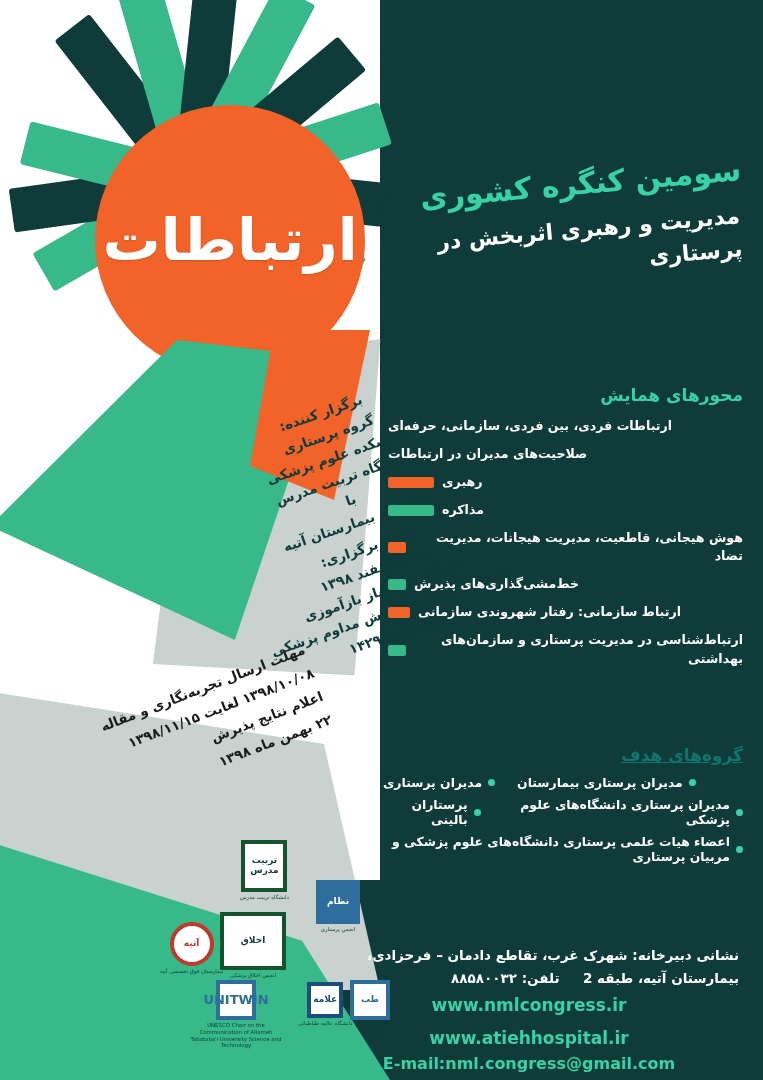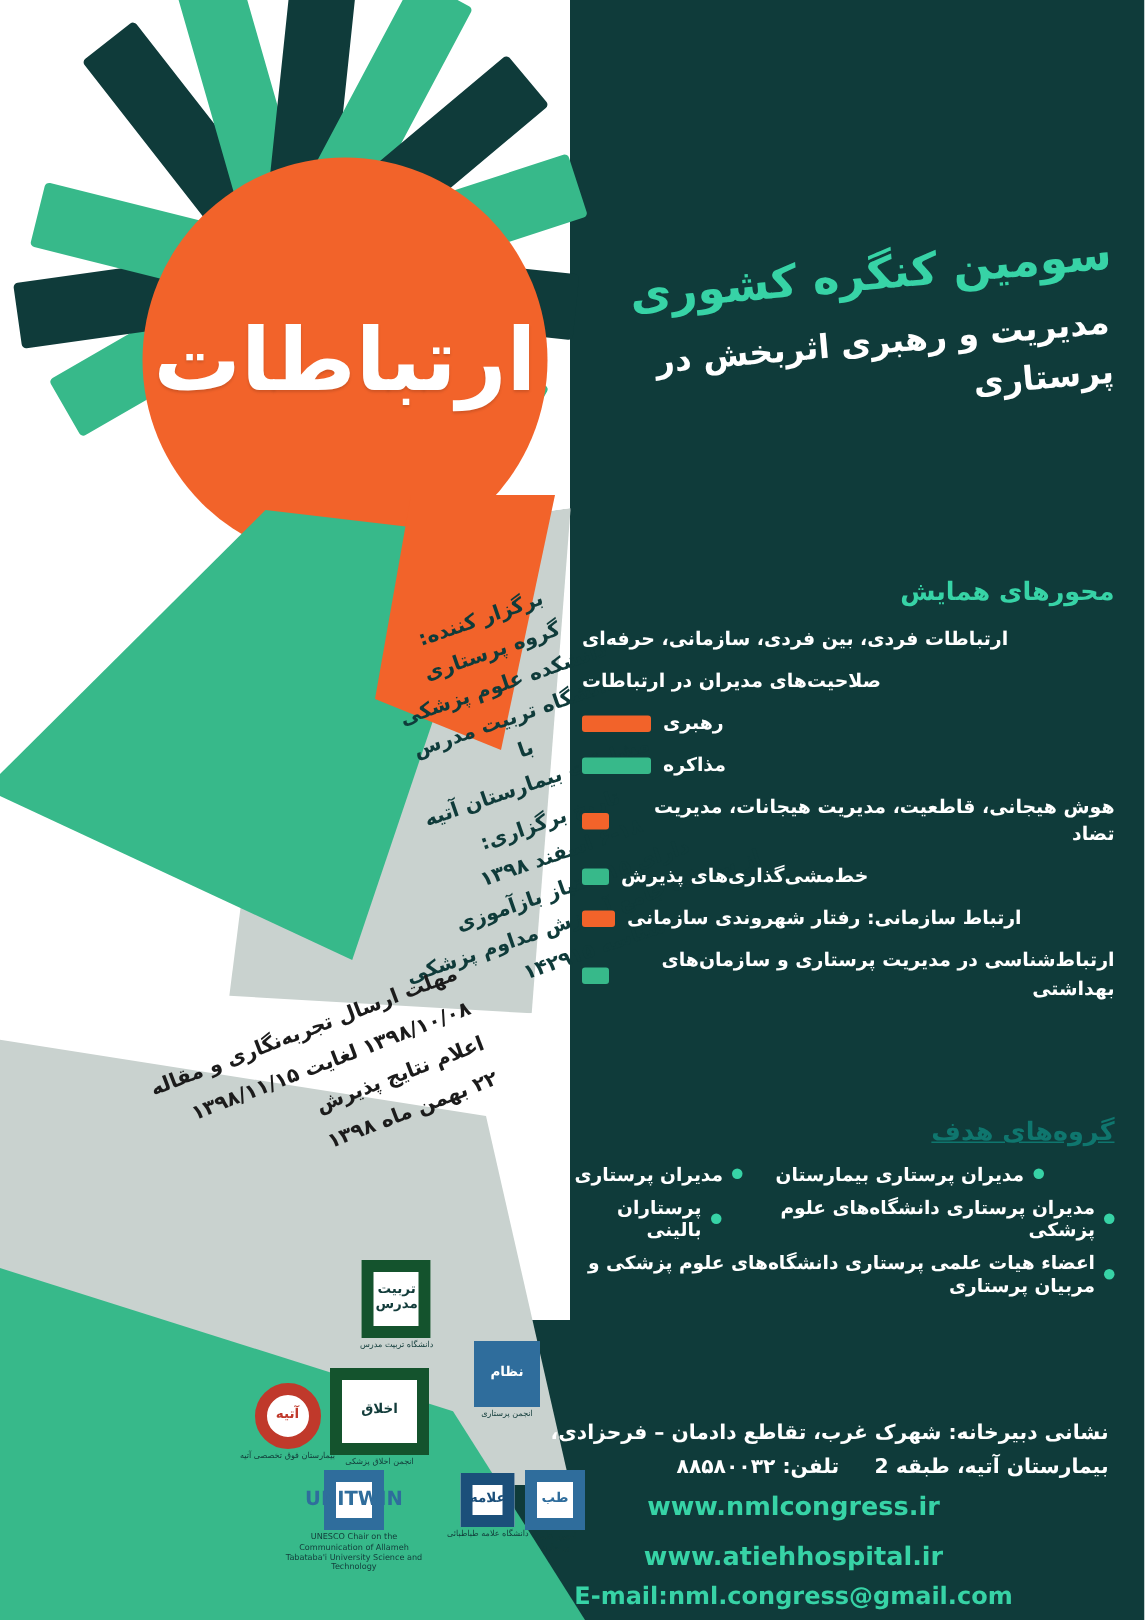--- a/index.html
+++ b/index.html
@@ -134,21 +134,21 @@
     margin-top:6px;line-height:1.6;
   }
   .mail{
     text-align:center;color:#37d3a6;font-size:16px;font-weight:bold;margin-top:2px;
   }
 
   
   .logos{position:absolute;left:40px;top:840px;width:340px;height:230px;}
   .logo{position:absolute;display:flex;flex-direction:column;align-items:center;}
   .logo .mark{
-    border:8px solid #14532d;background:#ffffff;
+    border:4px solid #14532d;background:#ffffff;
     display:flex;align-items:center;justify-content:center;
     color:#123c3a;font-size:9px;font-weight:bold;text-align:center;line-height:1.1;
     box-sizing:border-box;
   }
   .logo .cap{
     font-size:5.4px;color:#123c3a;text-align:center;max-width:92px;line-height:1.25;
     margin-top:2px;direction:ltr;
   }
   .mark.circ{border-radius:50%;}
 </style>
@@ -316,21 +316,21 @@
     <div class="web">www.nmlcongress.ir</div>
     <div class="web">www.atiehhospital.ir</div>
     <div class="mail">E-mail:nml.congress@gmail.com</div>
   </div>
 
   <div class="logos">
     <div class="logo" style="left:200px;top:0px">
       <div class="mark" style="width:46px;height:52px">تربیت مدرس</div>
       <div class="cap">دانشگاه تربیت مدرس</div>
     </div>
-    <div class="logo" style="left:276px;top:54px">
+    <div class="logo" style="left:276px;top:40px">
       <div class="mark" style="width:44px;height:44px;background:#2f6d9c;color:#fff;border-color:#2f6d9c">نظام</div>
       <div class="cap">انجمن پرستاری</div>
     </div>
     <div class="logo" style="left:180px;top:72px">
       <div class="mark" style="width:66px;height:58px">اخلاق</div>
       <div class="cap">انجمن اخلاق پزشکی</div>
     </div>
     <div class="logo" style="left:120px;top:82px">
       <div class="mark circ" style="width:44px;height:44px;border-color:#c0392b;color:#c0392b">آتیه</div>
       <div class="cap">بیمارستان فوق تخصصی آتیه</div>

